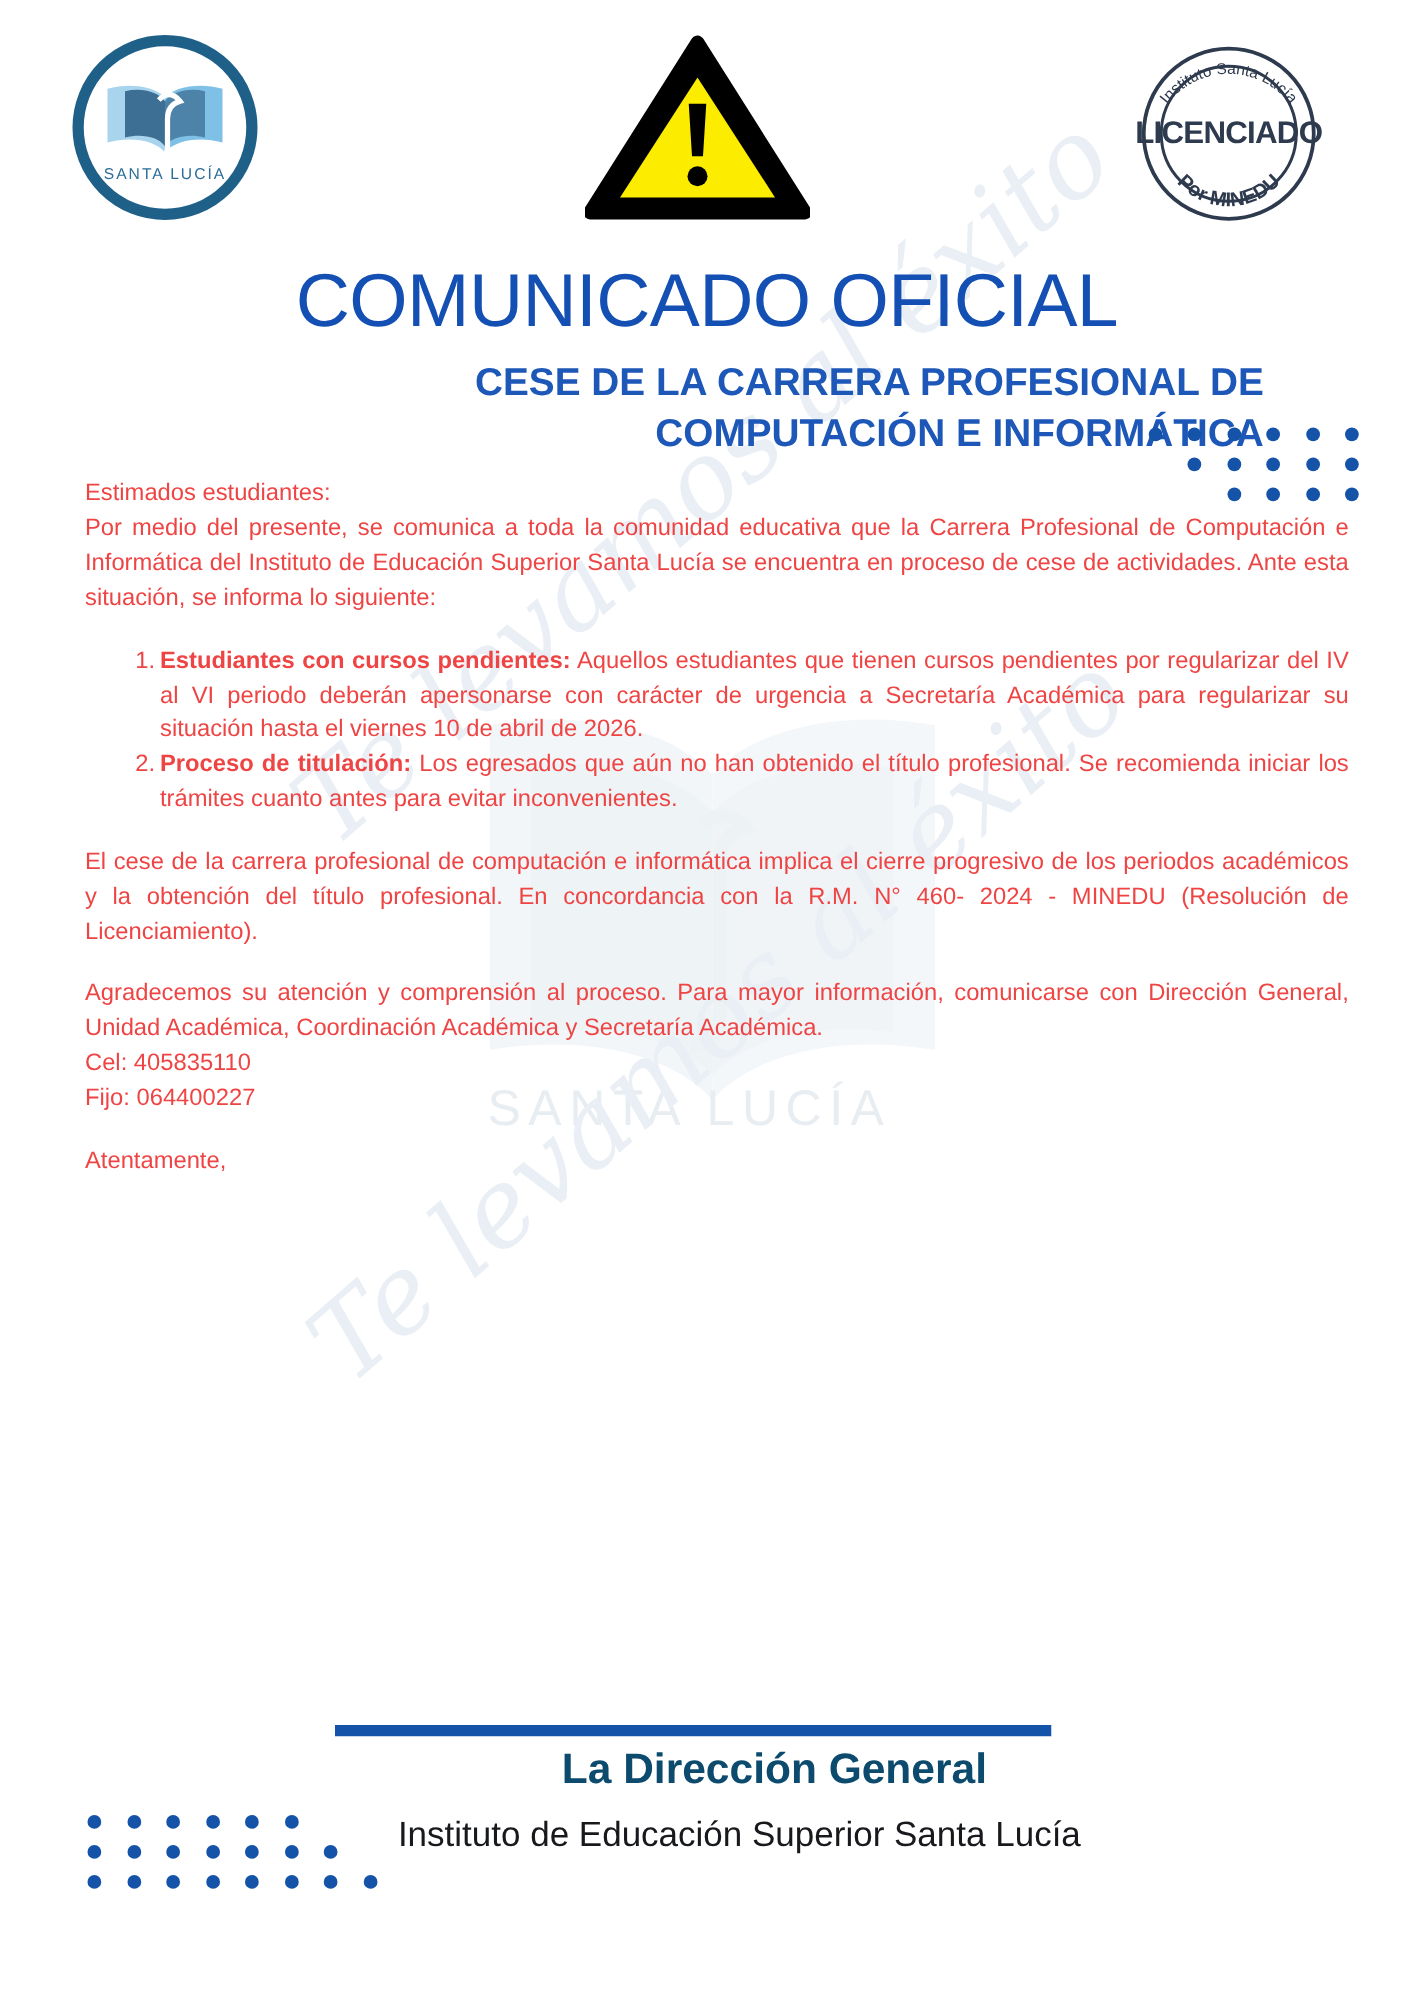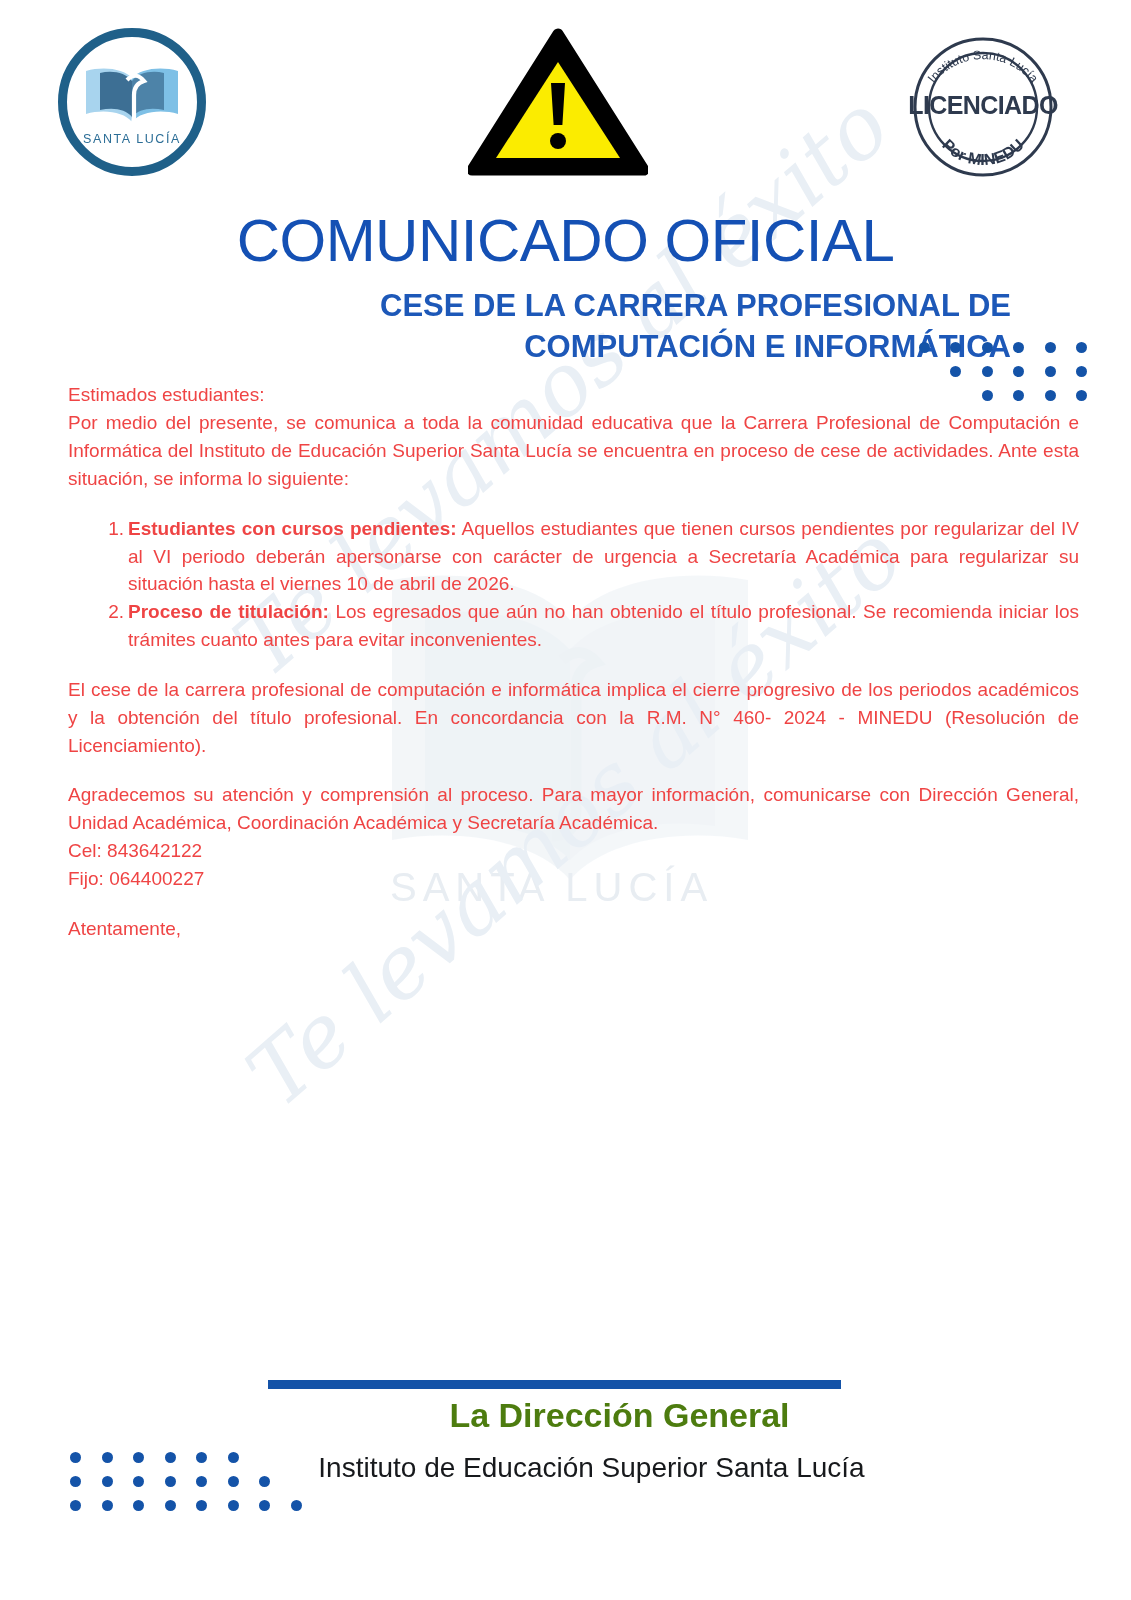--- a/index.html
+++ b/index.html
@@ -84,21 +84,21 @@
 
   .contact-line { text-align: left; }
 
   
   .sig-line {
     position: absolute; z-index: 3; left: 268px; top: 1380px;
     width: 573px; height: 9px; background: #1453a8;
   }
   .sig-title {
     position: absolute; z-index: 3; left: 0; right: 0; top: 1396px;
-    text-align: center; color: #4d7c0f; font-weight: 700; font-size: 34px;
+    text-align: center; color: #0c4a6e; font-weight: 700; font-size: 34px;
     padding-left: 108px;
   }
   .sig-sub {
     position: absolute; z-index: 3; left: 0; right: 0; top: 1452px;
     text-align: center; color: #17191c; font-size: 28px; padding-left: 52px;
   }
 </style>
 </head>
 <body>
 
@@ -194,21 +194,21 @@
       </li>
       <li>
         <span class="lead">Proceso de titulación:</span><span> Los egresados que aún no han obtenido el título profesional. Se recomienda iniciar los trámites cuanto antes para evitar inconvenientes.</span>
       </li>
     </ol>
 
     <div class="gap"></div>
     <div class="p">El cese de la carrera profesional de computación e  informática implica el cierre progresivo de los periodos académicos y la obtención del título profesional. En concordancia con la R.M. N° 460- 2024 - MINEDU (Resolución de Licenciamiento).</div>
     <div class="gap"></div>
     <div class="p">Agradecemos su atención y comprensión al proceso. Para mayor información, comunicarse con Dirección General, Unidad Académica, Coordinación Académica y Secretaría Académica.</div>
-    <div class="contact-line">Cel: 843642122</div>
+    <div class="contact-line">Cel: 405835110</div>
     <div class="contact-line">Fijo: 064400227</div>
     <div class="gap"></div>
     <div class="contact-line">Atentamente,</div>
   </div>
 
   <div class="sig-line"></div>
   <div class="sig-title">La Dirección General</div>
   <div class="sig-sub">Instituto de Educación Superior Santa Lucía</div>
 
   <div class="dots dots-bl">

